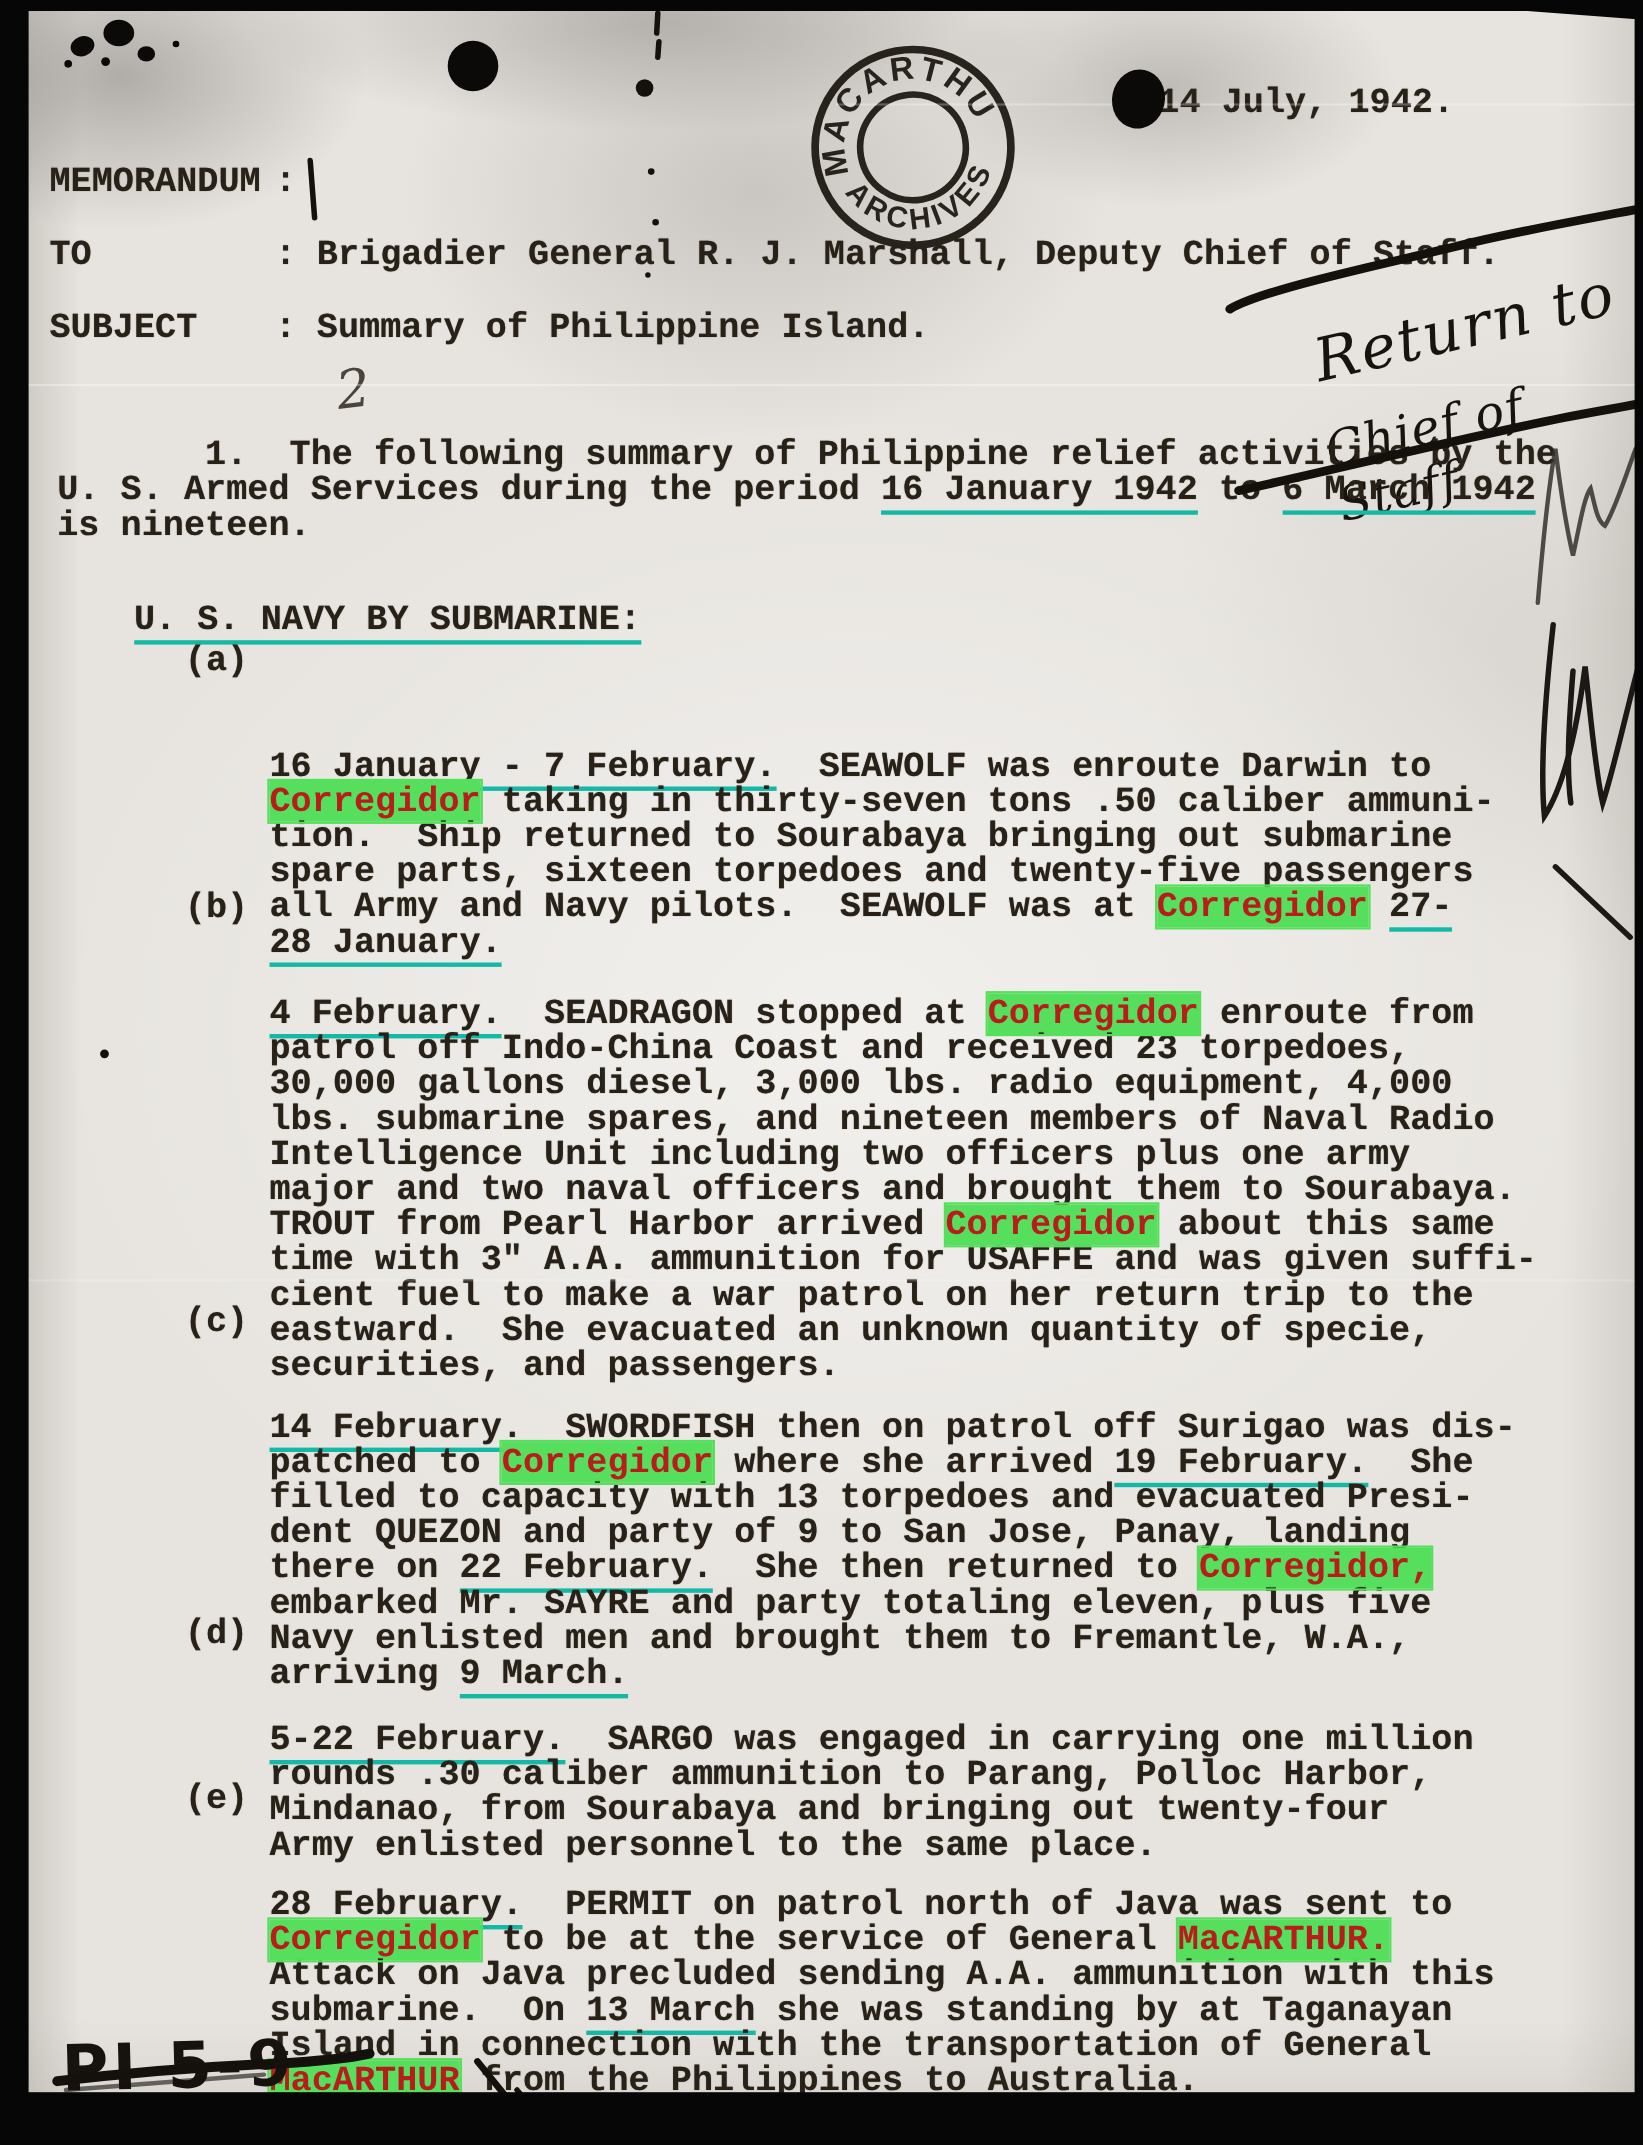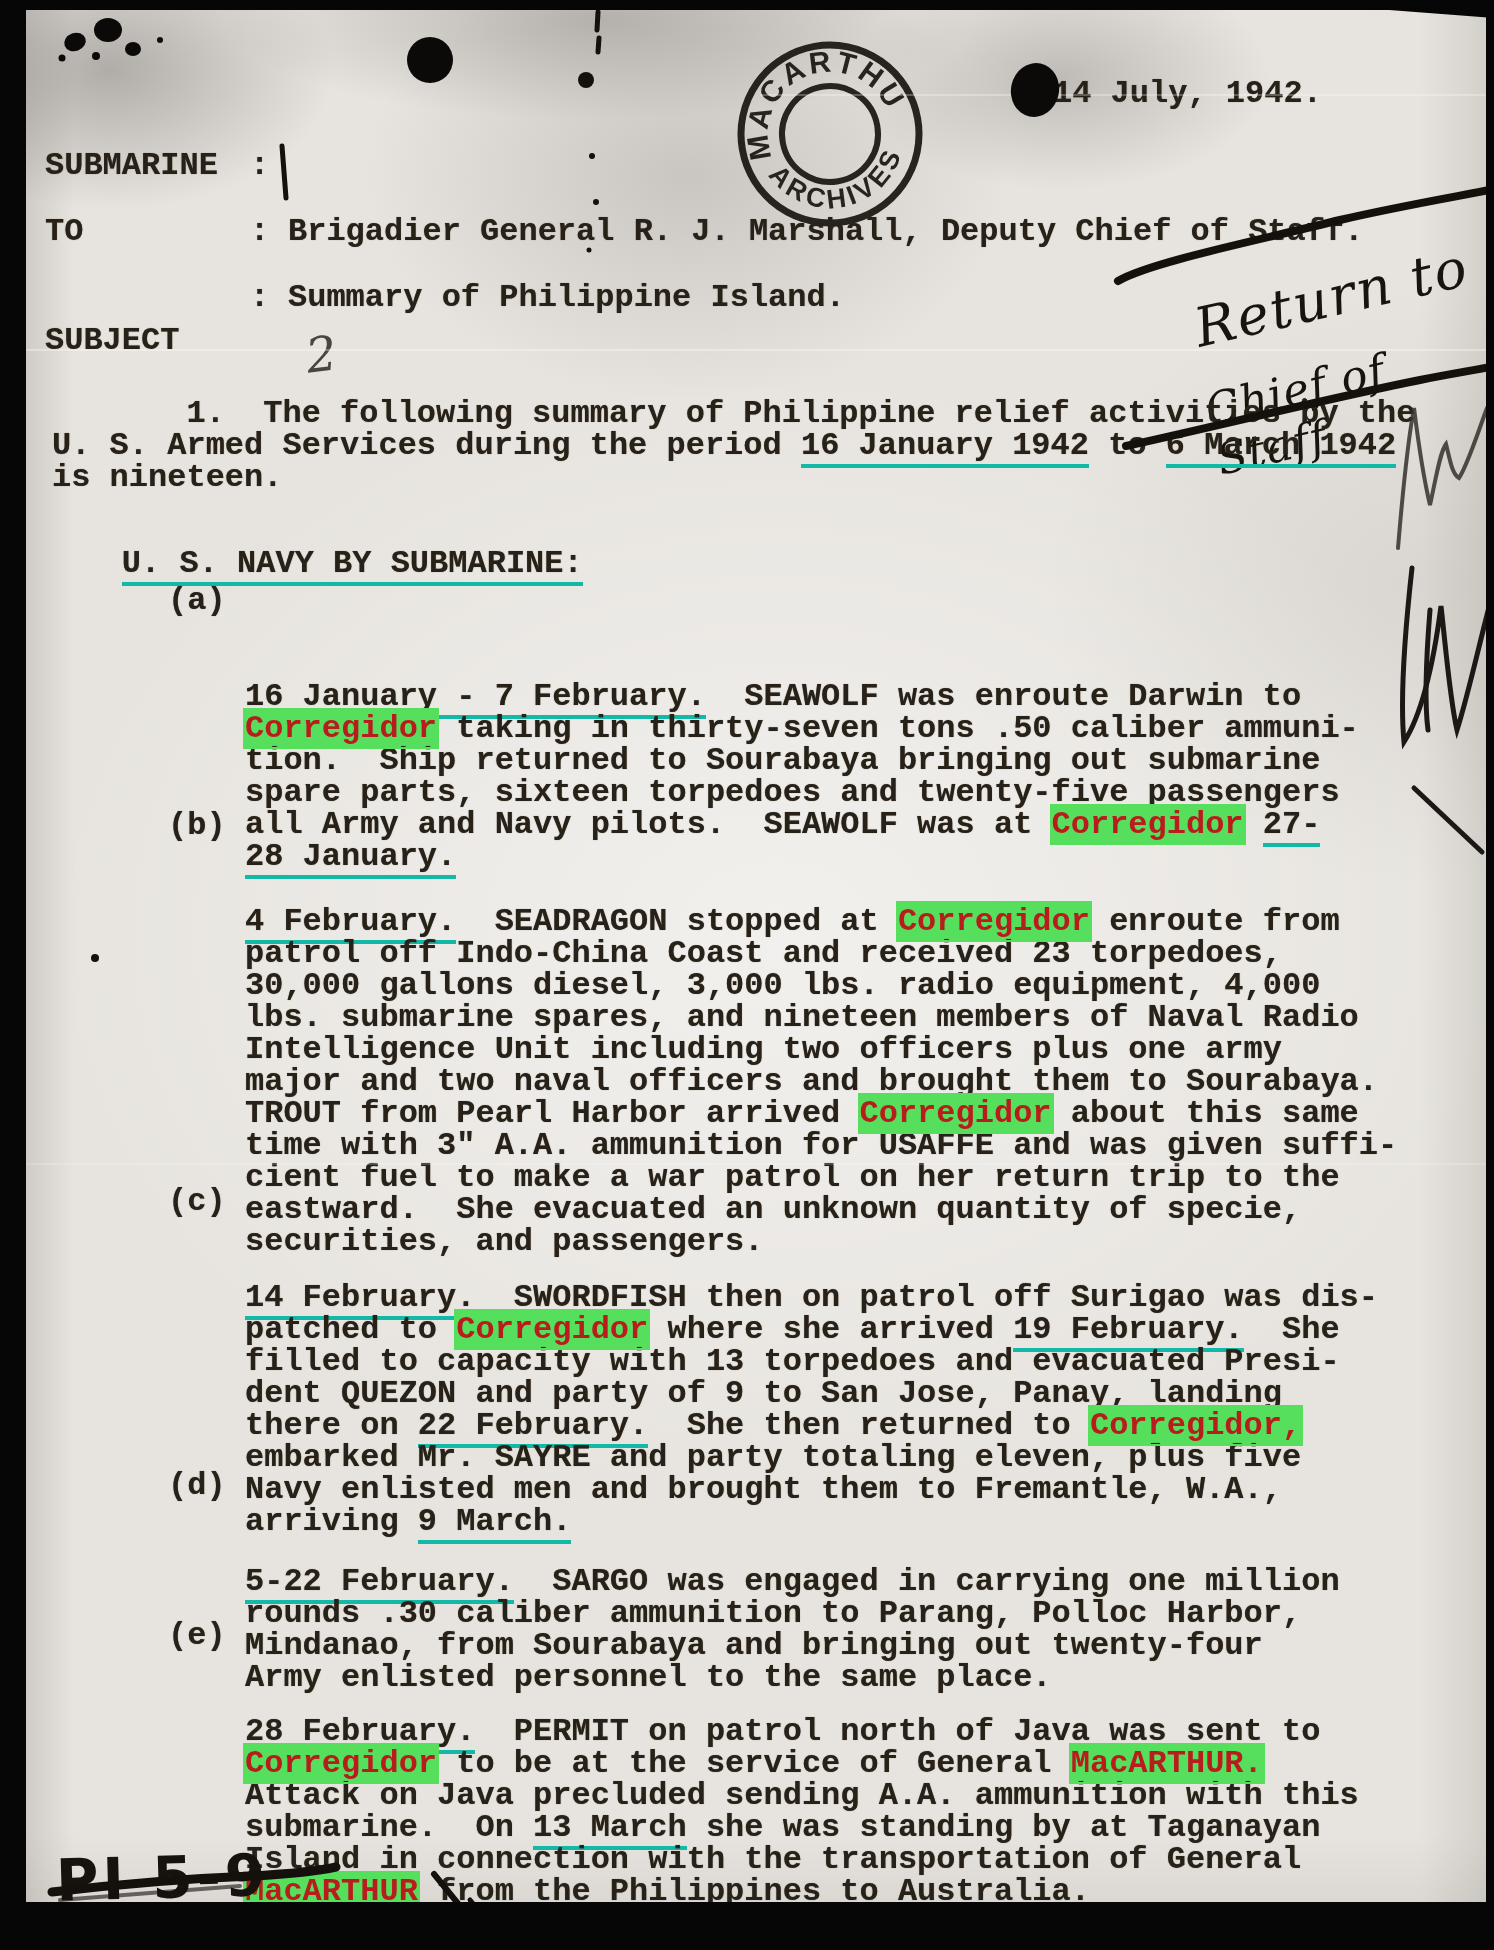--- a/index.html
+++ b/index.html
@@ -51,28 +51,28 @@
     <circle cx="96" cy="96" r="89" fill="none" stroke="#1b1710" stroke-width="7"></circle>
     <circle cx="96" cy="96" r="48" fill="none" stroke="#1b1710" stroke-width="6"></circle>
     <text font-family="Liberation Sans, DejaVu Sans, sans-serif" font-weight="bold" font-size="30" letter-spacing="3" fill="#1b1710">
       <textPath href="#arcT" startOffset="50%" text-anchor="middle">MACARTHUR</textPath>
     </text>
     <text font-family="Liberation Sans, DejaVu Sans, sans-serif" font-weight="bold" font-size="27" letter-spacing="4" fill="#1b1710">
       <textPath href="#arcB" startOffset="50%" text-anchor="middle">ARCHIVES</textPath>
     </text>
   </svg>
 
-  <div class="tw" style="left:45px;top:150px;">SUBMARINE</div>
+  <div class="tw" style="left:45px;top:150px;">MEMORANDUM</div>
   <div class="tw" style="left:250px;top:150px;">:</div>
 
   <div class="tw" style="left:45px;top:216px;">TO</div>
   <div class="tw" style="left:250px;top:216px;">:</div>
   <div class="tw" style="left:288px;top:216px;">Brigadier General R. J. Marshall, Deputy Chief of Staff.</div>
 
-  <div class="tw" style="left:45px;top:282px;margin-top:43px;">SUBJECT</div>
+  <div class="tw" style="left:45px;top:282px;">SUBJECT</div>
   <div class="tw" style="left:250px;top:282px;">:</div>
   <div class="tw" style="left:288px;top:282px;">Summary of Philippine Island.</div>
 
   <div class="hw pagenum">2</div>
   <div class="hw note1">Return to</div>
   <div class="hw note2">Chief of Staff</div>
 
   <div class="tw" style="left:52px;top:398px;"><div class="tline"><span>       1.  The following summary of Philippine relief activities by the</span></div><div class="tline"><span>U. S. Armed Services during the period </span><span class="u">16 January 1942</span><span> to </span><span class="u">6 March 1942</span></div><div class="tline"><span>is nineteen.</span></div></div>
 
   <div class="tw" style="left:45px;top:516px;">

